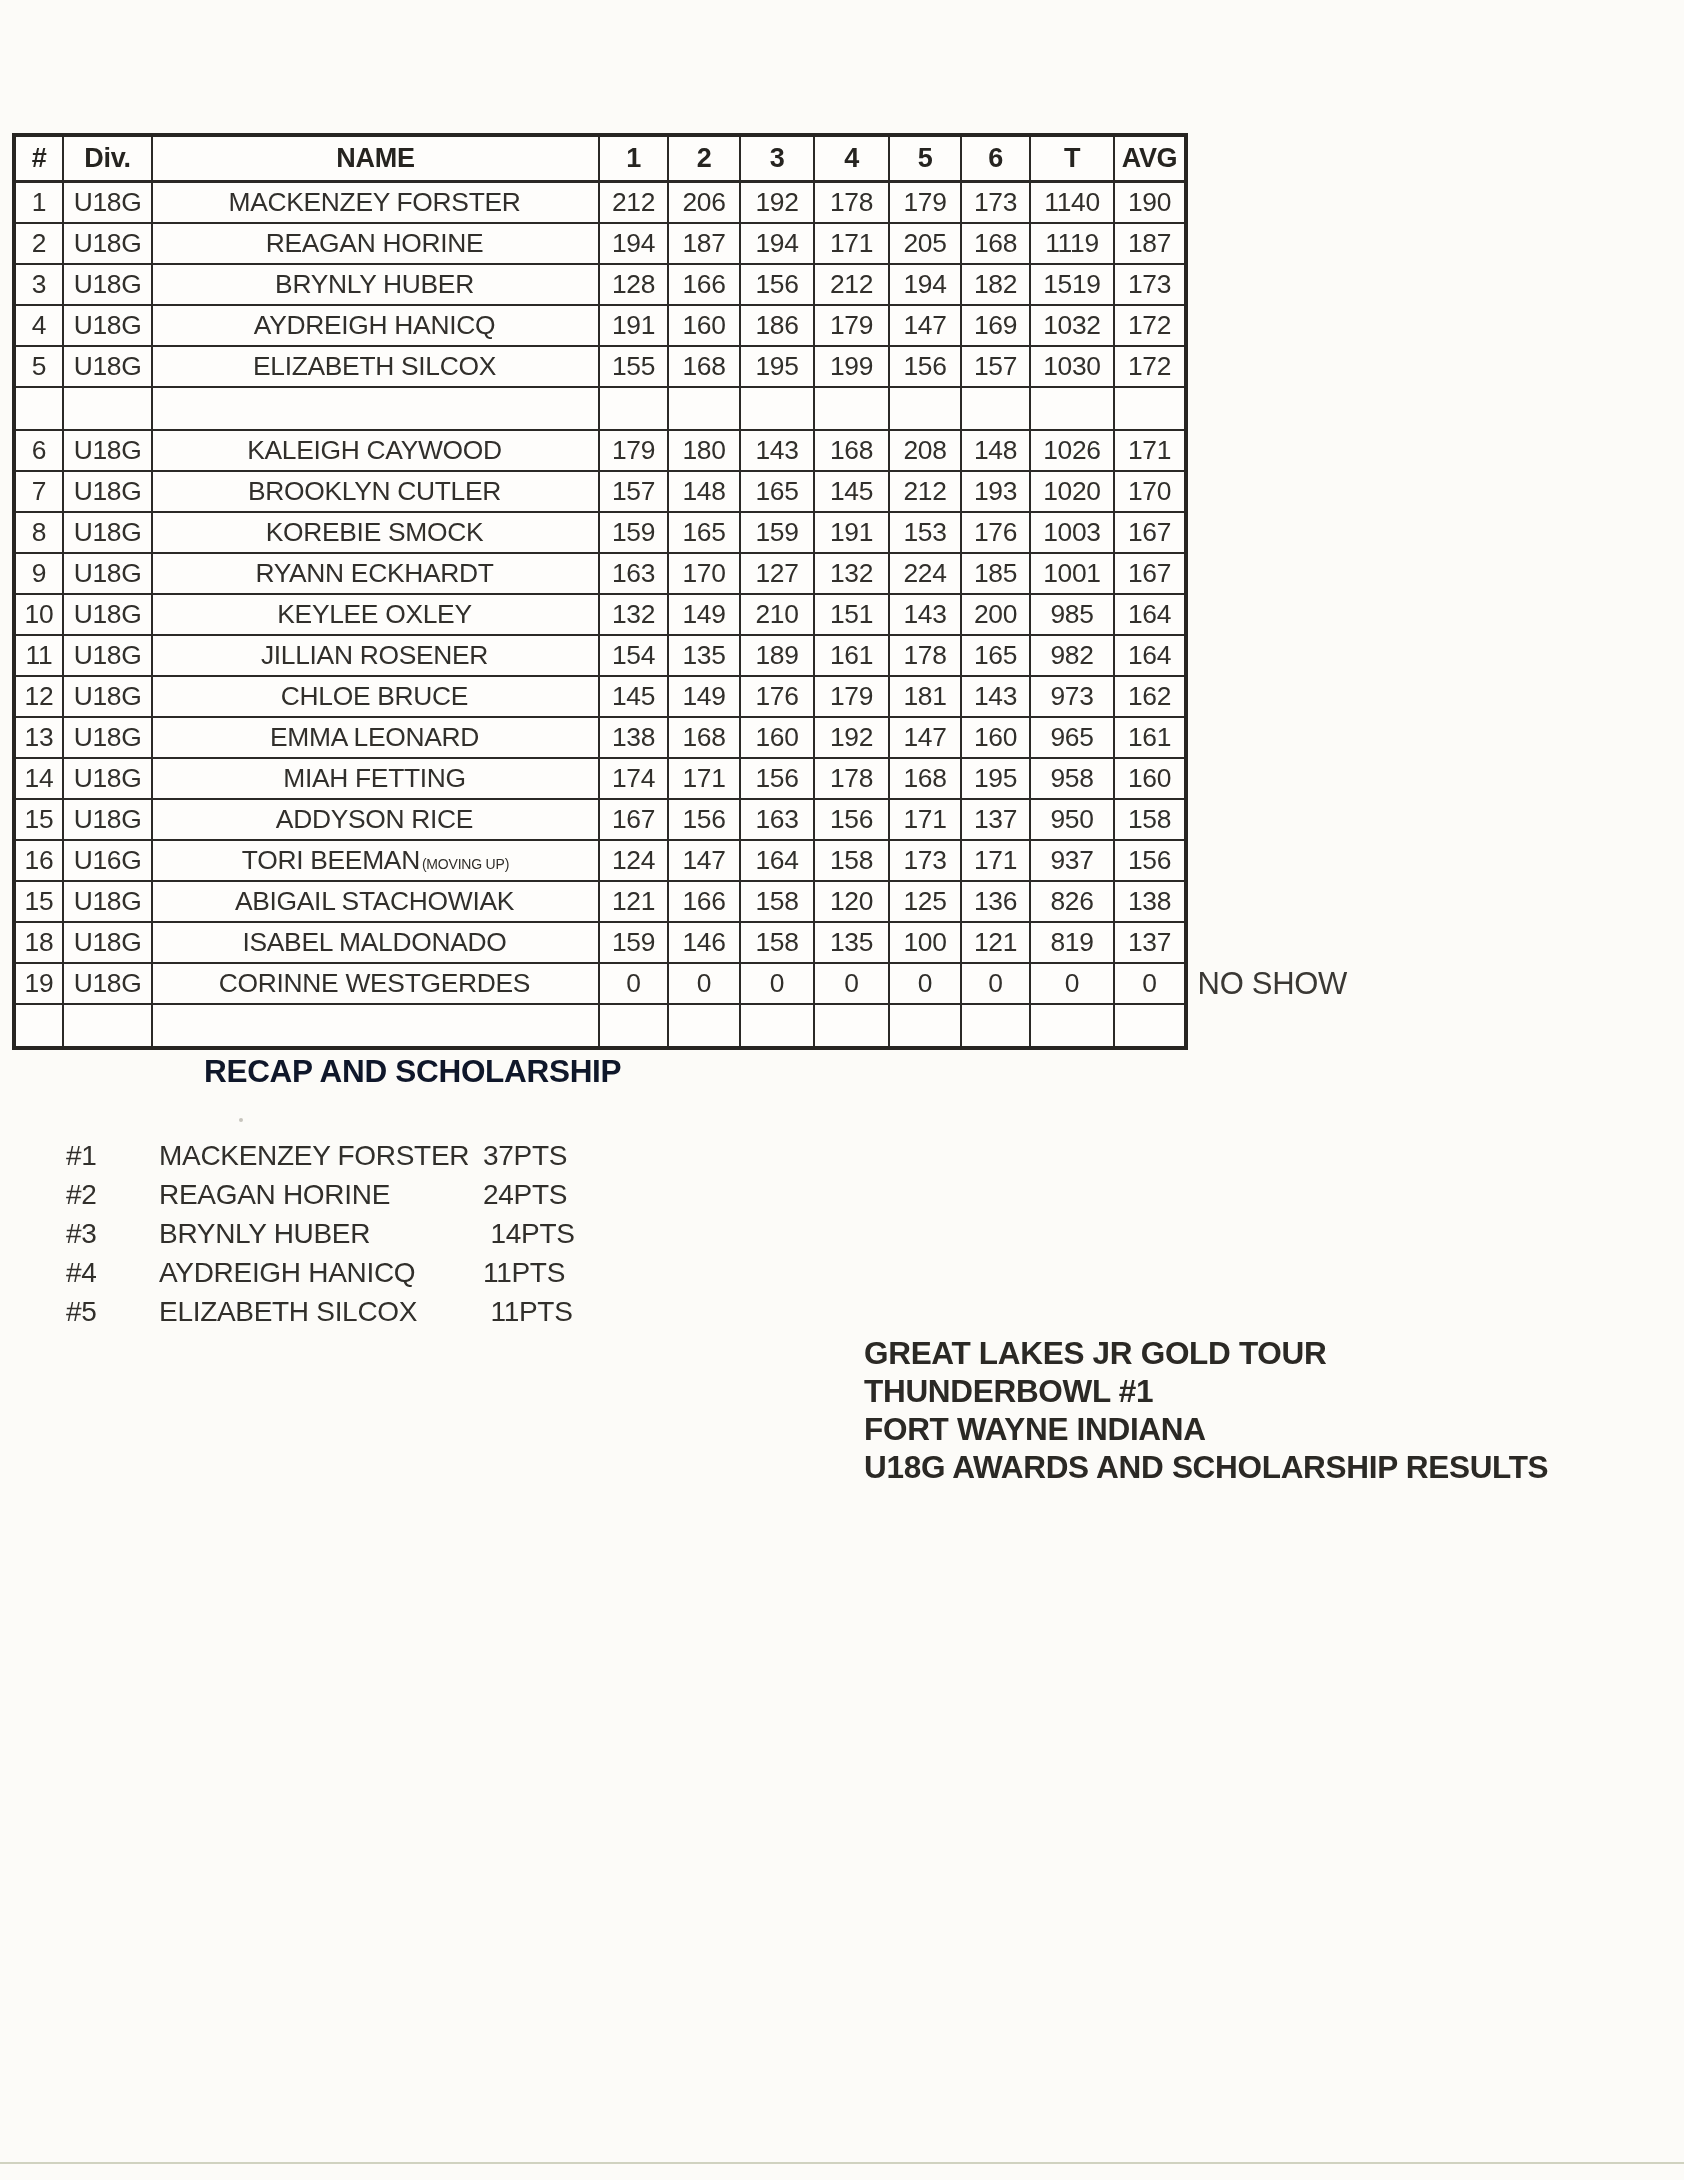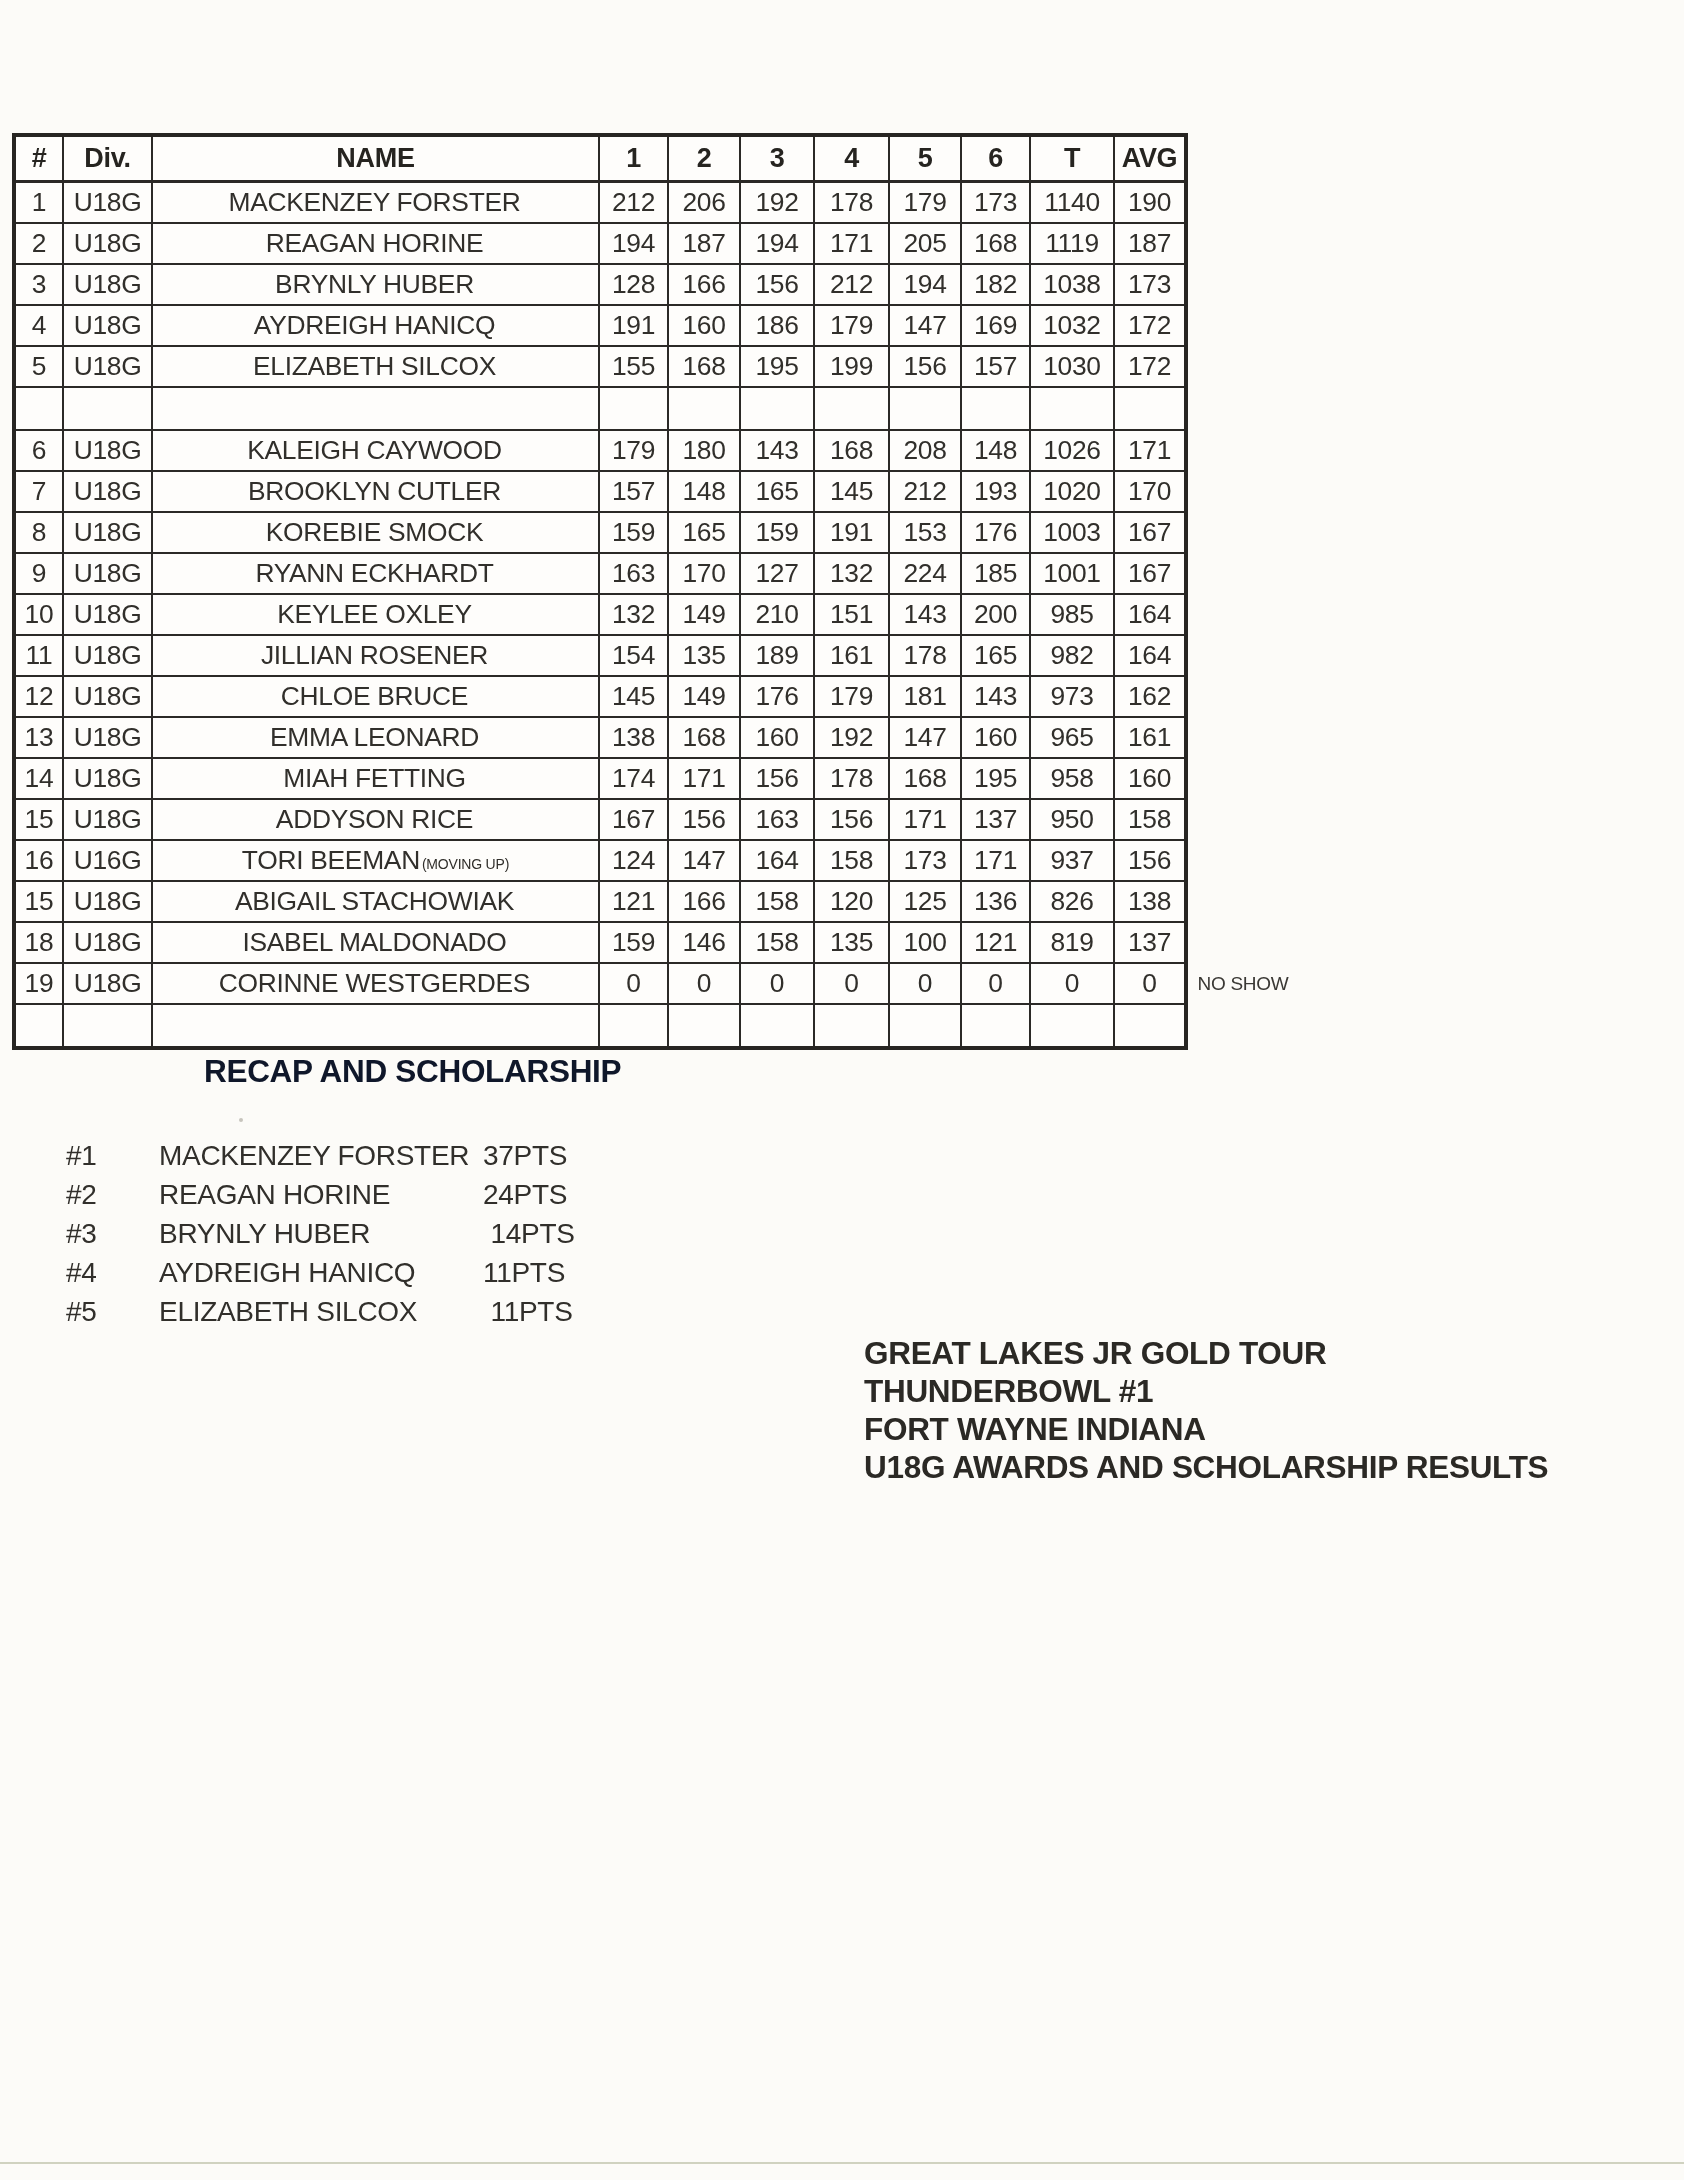--- a/index.html
+++ b/index.html
@@ -49,21 +49,21 @@
   td.c-rank{text-align:right;padding-right:5.1px;}
   td.c-name{text-align:center;}
   .sub{font-size:14px;margin-left:2px;letter-spacing:-0.2px;}
   td.c-avg{position:relative;}
   span.note{
     position:absolute;
     left:calc(100% + 13.6px);
     top:0;
     height:39px;
     line-height:39px;
-    font-size:19px;
+    font-size:31px;
     color:#3a3834;
     white-space:nowrap;
   }
   
   .recap-title{
     position:absolute;
     left:204px; top:1053px;
     font-size:31.5px;
     font-weight:700;
     color:#0f172a;
@@ -173,21 +173,21 @@
         <tr>
       <td class="c-rank">3</td>
       <td class="c-div">U18G</td>
       <td class="c-name"><span>BRYNLY HUBER</span><span class="sub"></span></td>
       <td class="c-g">128</td>
       <td class="c-g">166</td>
       <td class="c-g">156</td>
       <td class="c-g">212</td>
       <td class="c-g">194</td>
       <td class="c-g">182</td>
-      <td class="c-t">1038</td>
+      <td class="c-t">1519</td>
       <td class="c-avg"><span>173</span><span class="note"></span></td>
     </tr>
         <tr>
       <td class="c-rank">4</td>
       <td class="c-div">U18G</td>
       <td class="c-name"><span>AYDREIGH HANICQ</span><span class="sub"></span></td>
       <td class="c-g">191</td>
       <td class="c-g">160</td>
       <td class="c-g">186</td>
       <td class="c-g">179</td>

